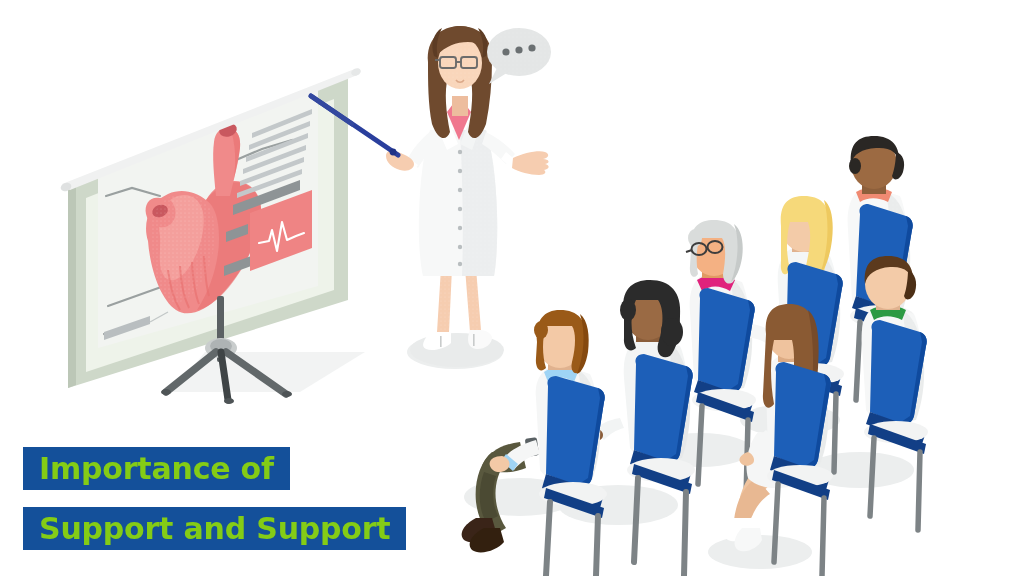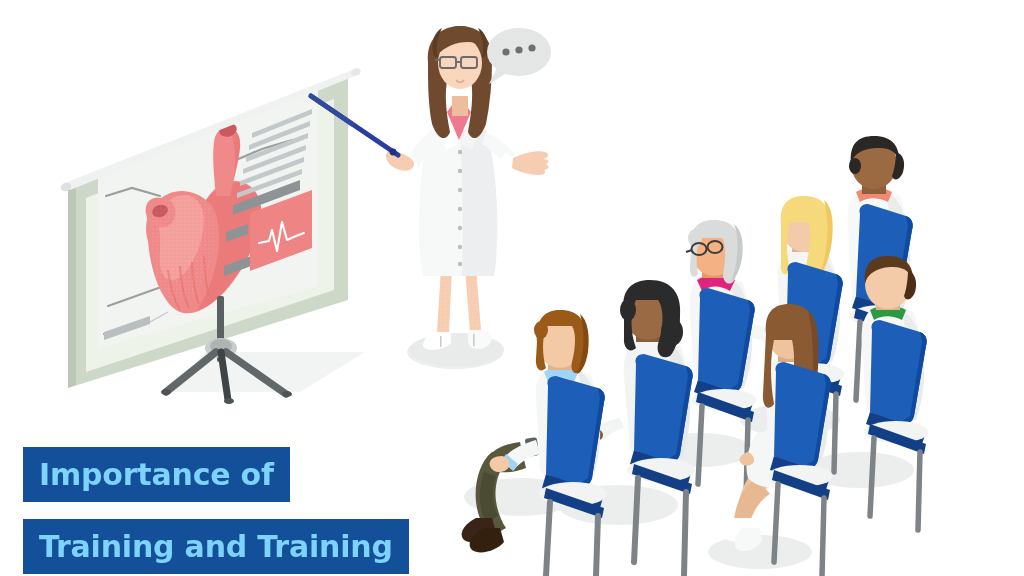--- a/index.html
+++ b/index.html
@@ -25,28 +25,28 @@
   
   .title-block {
     position: absolute;
     left: 23px;
     top: 447px;
     z-index: 40;
   }
   .title-bar {
     display: block;
     background: #14509a;
-    color: #7dd3fc;
+    color: #84cc16;
     font-family: "DejaVu Sans", sans-serif;
     font-weight: bold;
     font-size: 30px;
     line-height: 43px;
     height: 43px;
     letter-spacing: -0.2px;
-    padding: 6px 16px;
+    padding: 0 16px;
     white-space: nowrap;
     width: max-content;
   }
   .title-bar.line2 { margin-top: 17px; }
 </style>
 </head>
 <body>
 
 <div id="stage">
 
@@ -665,16 +665,16 @@
       <g stroke="#7d8386" stroke-width="6" stroke-linecap="round">
         <path d="M550 502 L546 576"></path>
         <path d="M598 516 L596 576"></path>
       </g>
     </g>
 
   </svg>
 
   <div class="title-block">
     <span class="title-bar line1">Importance of</span>
-    <span class="title-bar line2">Training and Training</span>
+    <span class="title-bar line2">Support and Support</span>
   </div>
 
 </div>
 
 </body></html>

